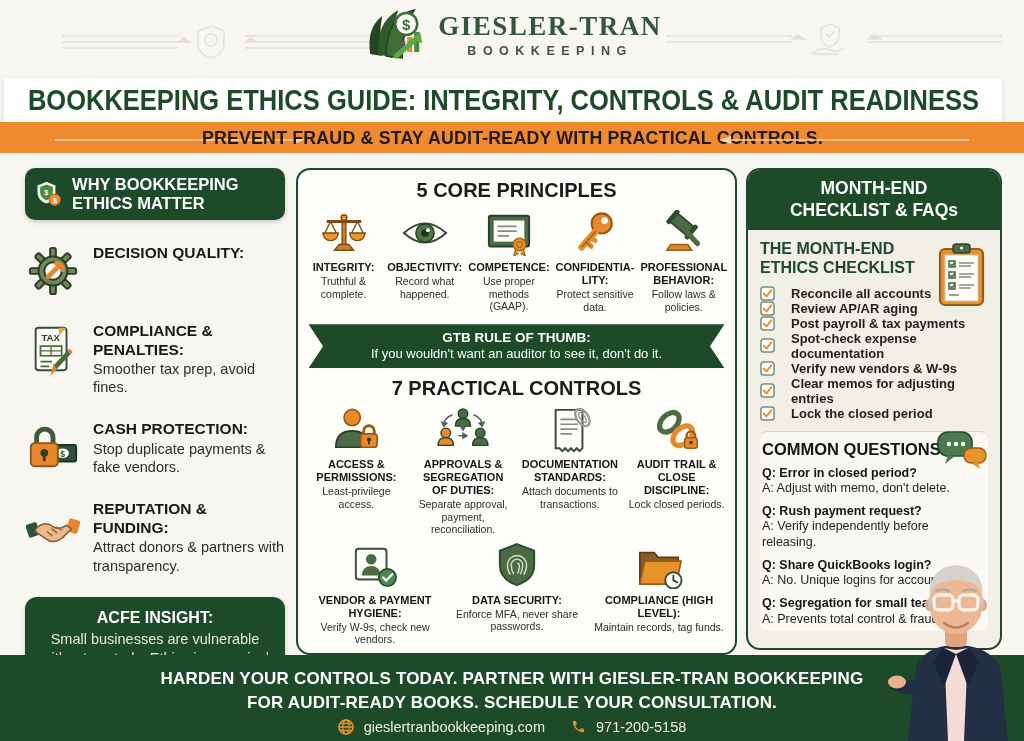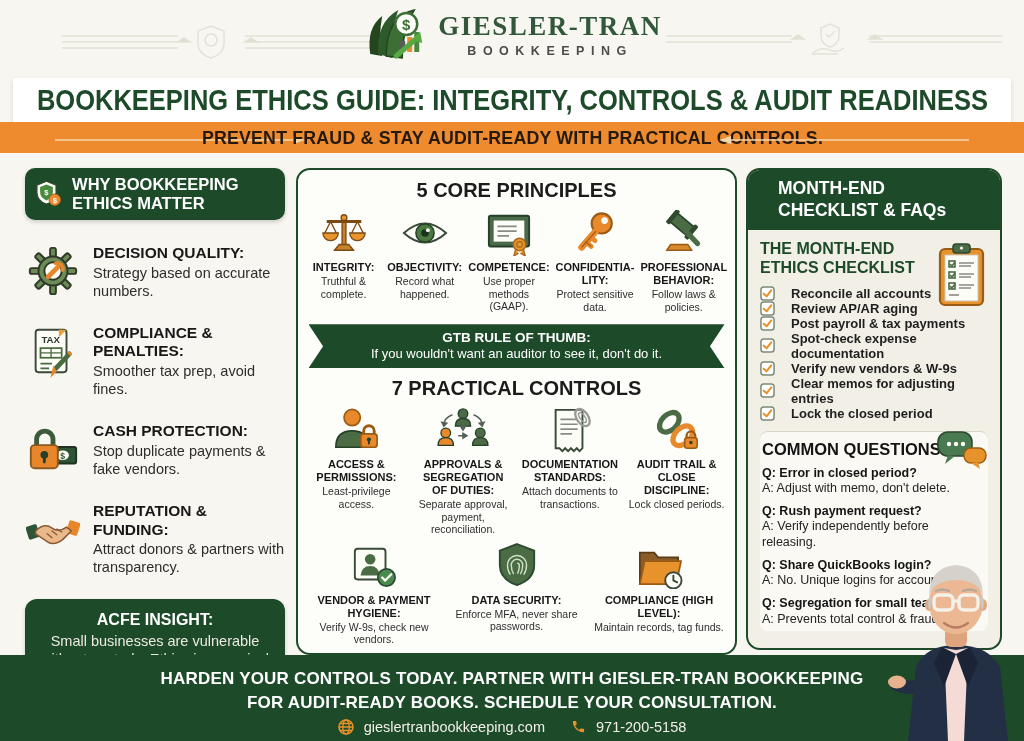--- a/index.html
+++ b/index.html
@@ -9,21 +9,21 @@
 
   
   .decor { position:absolute; top:18px; opacity:.8; }
   .decor-left { left:60px; }
   .decor-right { right:20px; }
   .brand { position:absolute; top:4px; left:50%; transform:translateX(-50%); display:flex; align-items:center; gap:10px; }
   .brand-name { font-family:"Liberation Serif", serif; font-weight:bold; font-size:27px; letter-spacing:1.5px; color:#33573a; line-height:1; }
   .brand-sub { font-size:12.5px; letter-spacing:6.5px; color:#4c4c4c; text-align:center; margin-top:4px; font-weight:bold; }
 
   
-  .title-bar { position:absolute; top:78px; left:13px; width:998px; height:44px; background:#ffffff; box-shadow:0 2px 5px rgba(0,0,0,.13); display:flex; align-items:center; justify-content:center; }
+  .title-bar { position:absolute; top:78px; left:4px; width:998px; height:44px; background:#ffffff; box-shadow:0 2px 5px rgba(0,0,0,.13); display:flex; align-items:center; justify-content:center; }
   .title-text { font-size:30px; font-weight:bold; color:#1d4a29; white-space:nowrap; transform:scaleX(.85); letter-spacing:0; }
   .subtitle-bar { position:absolute; top:122px; left:0; width:1024px; height:31px; background:#ee8b2e; display:flex; align-items:center; justify-content:center; }
   .subtitle-text { font-size:18.5px; font-weight:bold; color:#25190e; letter-spacing:.2px; transform:scaleX(.96); white-space:nowrap; }
   .sub-arrow { position:absolute; top:14px; }
   .sub-arrow.left { left:55px; }
   .sub-arrow.right { right:55px; }
 
   
   .col-left { position:absolute; left:25px; top:168px; width:260px; }
   .left-banner { background:#1d4a29; border-radius:10px; min-height:48px; display:flex; align-items:center; gap:9px; padding:5px 10px; color:#fff; font-weight:bold; font-size:16.5px; line-height:1.15; box-shadow:0 2px 4px rgba(0,0,0,.18); }
@@ -41,27 +41,27 @@
   .section-title { text-align:center; font-weight:bold; font-size:20px; color:#1b1b1b; margin-top:9px; }
   .principles-row { display:flex; padding:7px 5px 0; }
   .p-cell { flex:1; text-align:center; padding:0 3px; }
   .cell-icon { height:48px; display:flex; align-items:center; justify-content:center; }
   .cell-h { font-size:11px; font-weight:bold; color:#161616; line-height:1.18; margin-top:4px; }
   .cell-b { font-size:10.5px; color:#2d2d2d; line-height:1.2; margin-top:1px; }
   .ribbon { margin:11px auto 0; width:416px; background:#1d4a29; color:#fff; text-align:center; padding:6px 30px 7px;
             clip-path:polygon(0 0,100% 0,96.5% 50%,100% 100%,0 100%,3.5% 50%); }
   .ribbon-h { font-weight:bold; font-size:13.5px; }
   .ribbon-b { font-size:13px; margin-top:1px; }
-  .controls-row { display:flex; padding:6px 5px 0; justify-content:space-between; }
+  .controls-row { display:flex; padding:6px 5px 0; justify-content:flex-end; }
   .c-cell4 { flex:1; text-align:center; padding:0 4px; }
   .c-cell3 { width:142px; text-align:center; padding:0 4px; }
 
   
   .col-right { position:absolute; left:746px; top:168px; width:256px; height:482px; background:#f2efe7; border:2px solid #1d4a29; border-radius:14px; overflow:hidden; display:flex; flex-direction:column; }
-  .right-header { background:#1d4a29; color:#fff; font-weight:bold; font-size:17.5px; line-height:1.25; padding:8px 30px; }
+  .right-header { background:#1d4a29; color:#fff; text-align:center; font-weight:bold; font-size:17.5px; line-height:1.25; padding:8px 30px; }
   .right-body { position:relative; padding:10px 12px 6px; flex:1; }
   .checklist-title { color:#1d4a29; font-weight:bold; font-size:16px; line-height:1.18; width:160px; }
   .clipboard { position:absolute; top:12px; right:10px; }
   .check-item { display:flex; gap:16px; align-items:center; font-size:13px; font-weight:bold; color:#1f1f1f; }
   .check-item svg { flex:0 0 15px; }
   .faq-section { margin-top:10px; background:#faf9f4; border-top:1px solid #d8d4c6; border-radius:8px; padding:8px 2px 4px; position:relative; }
   .faq-title { font-weight:bold; font-size:16.5px; color:#141414; }
   .chat-icon { position:absolute; top:-2px; right:0; }
   .faq { margin-top:7px; font-size:12.5px; line-height:1.25; }
   .faq-q { font-weight:bold; color:#141414; }
@@ -165,21 +165,20 @@
             <rect x="42" y="25" width="10" height="6" rx="2" transform="rotate(45 28 28)"></rect>
             <circle cx="28" cy="28" r="15"></circle>
           </g>
           <circle cx="28" cy="28" r="9" fill="#fdfdf8" stroke="#2c3a26" stroke-width="2"></circle>
           <path d="M23 34 L33 24" stroke="#e8862c" stroke-width="5" stroke-linecap="round"></path>
           <path d="M31 20 a6 6 0 0 1 7 7" fill="none" stroke="#e8862c" stroke-width="4" stroke-linecap="round"></path>
         </svg>
       </div>
       <div>
         <div class="why-h">DECISION QUALITY:</div>
-        <div class="why-b">Strategy based on accurate numbers.</div>
       </div>
     </div>
 
     <div class="why-item">
       <div class="why-icon">
         <svg width="54" height="54" viewBox="0 0 56 56">
           <rect x="10" y="6" width="32" height="44" rx="3" fill="#fdfdf8" stroke="#3a4a38" stroke-width="2"></rect>
           <path d="M34 6 h8 l-8 8 z" fill="#e8a33c"></path>
           <text x="16" y="20" font-size="10" font-weight="bold" fill="#2c3a26">TAX</text>
           <rect x="15" y="25" width="22" height="10" fill="none" stroke="#4a6b3f" stroke-width="1.8"></rect>

